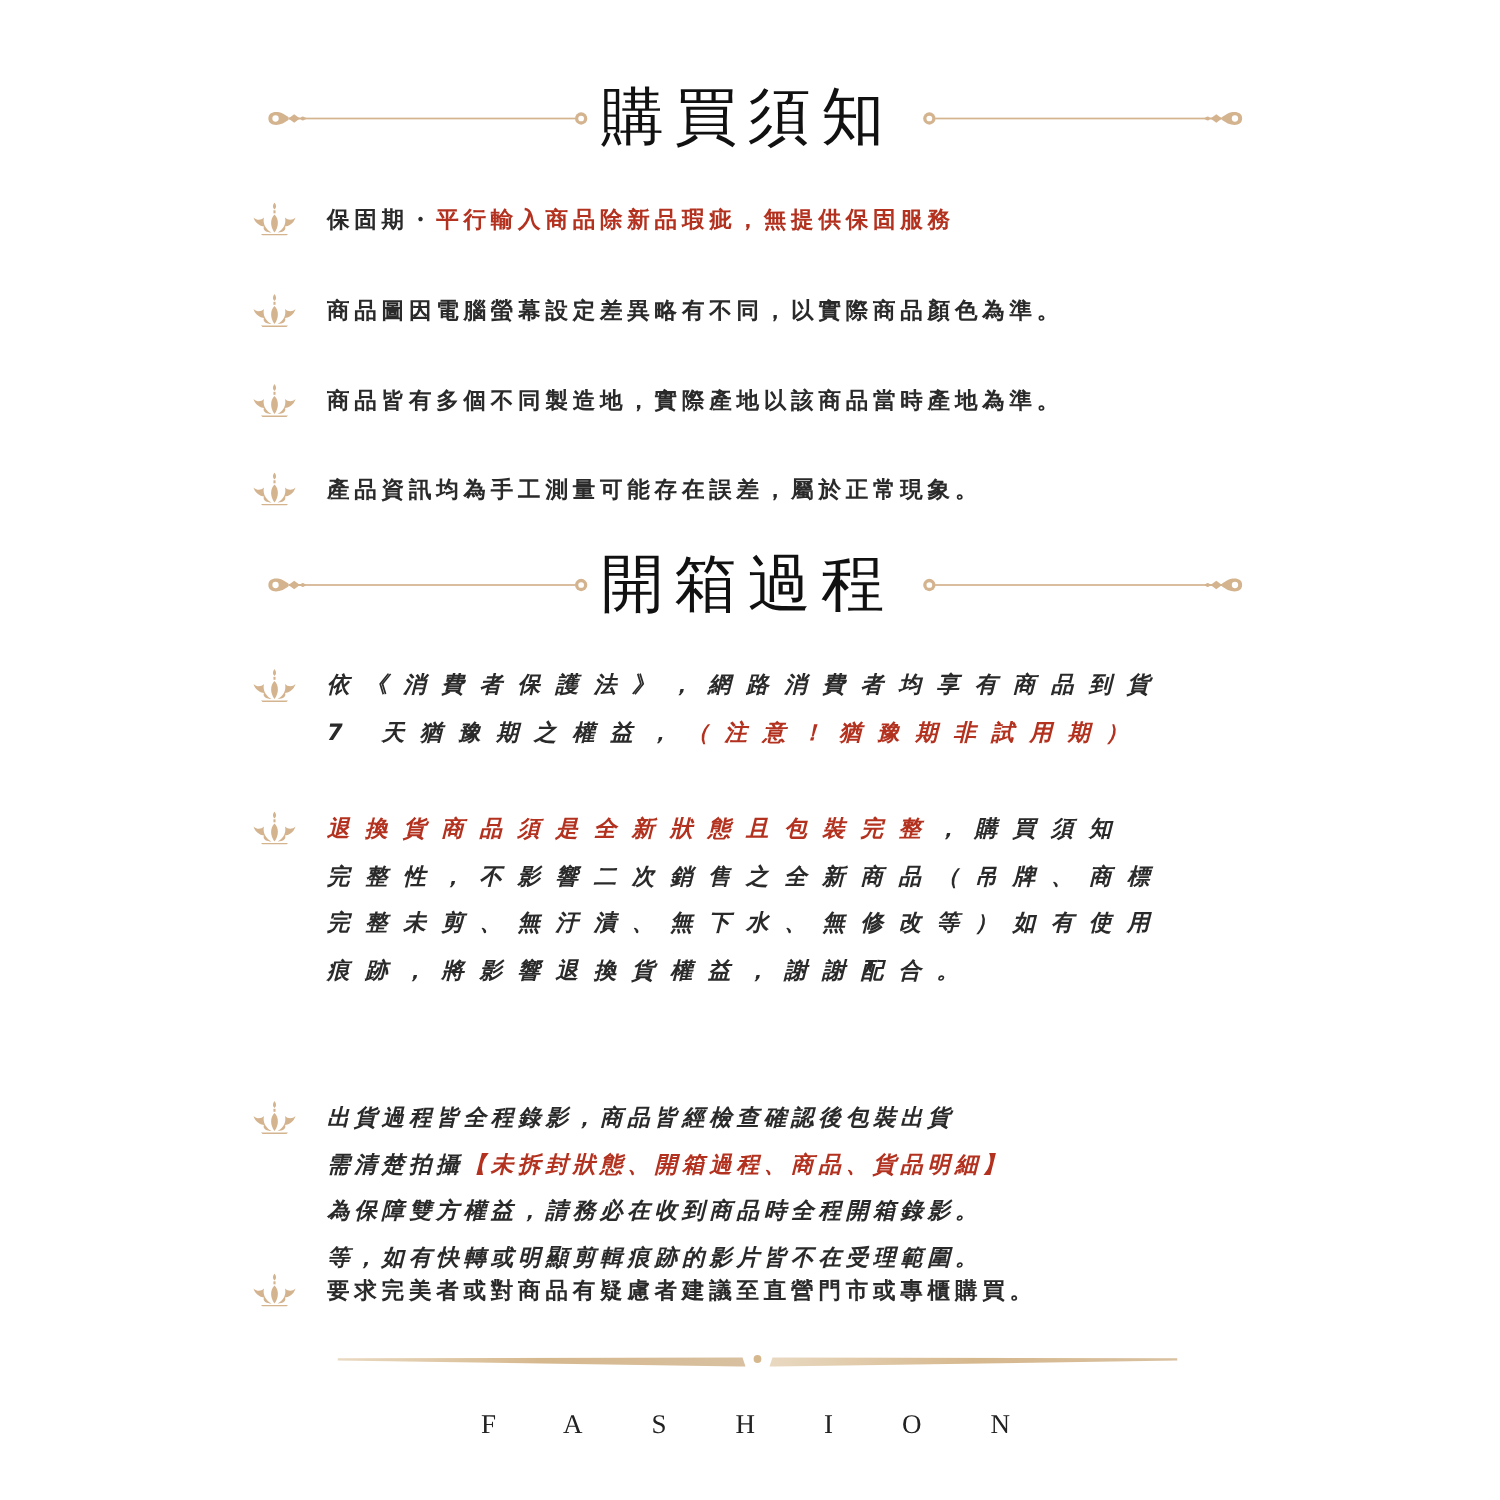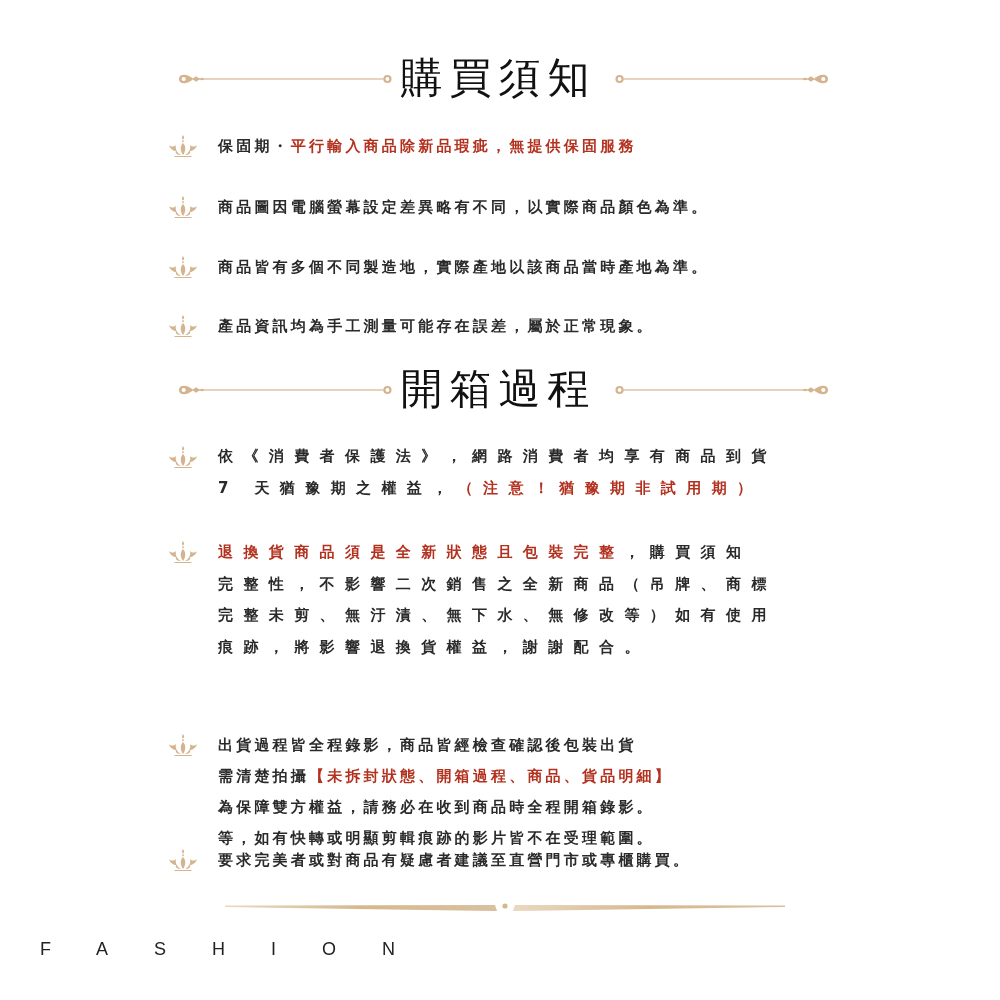--- a/index.html
+++ b/index.html
@@ -56,35 +56,35 @@
       font-family: "DejaVu Sans", "Liberation Sans", sans-serif;
       font-weight: bold;
       font-size: 15px;
       line-height: 26px;
       color: #2a2a2a;
       white-space: nowrap;
     }
     .red { color: #b3311f; }
     .wide { letter-spacing: 10.4px; line-height: 31.5px; }
     .s1 { letter-spacing: 3.2px; }
-    .line { display: block; }
+    .line { display: block; font-style: italic; }
     .footer-rule {
       position: absolute;
       left: 225px;
       top: 900px;
       width: 560px;
       height: 16px;
     }
     .brand {
       position: absolute;
       left: 0;
       width: 1000px;
       top: 939px;
-      text-align: left;
-      font-family: Liberation Sans, sans-serif;
+      text-align: center;
+      font-family: Liberation Serif, serif;
       font-size: 18px;
       letter-spacing: 46px;
       color: #222222;
       padding-left: 40px;
       box-sizing: border-box;
     }
   </style>
 </head>
 <body>
 

